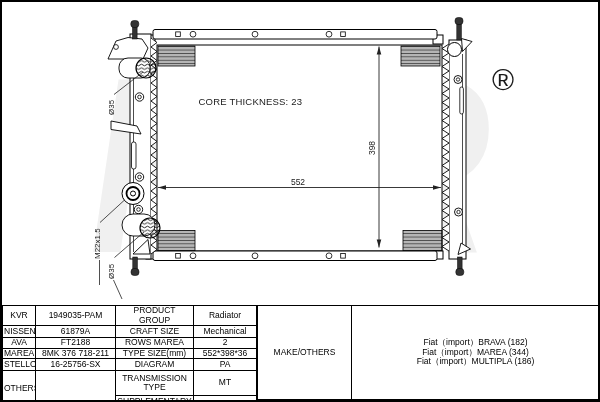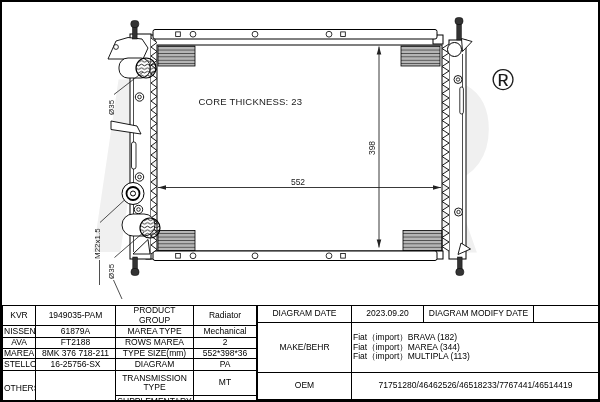--- a/index.html
+++ b/index.html
@@ -5,21 +5,21 @@
   html,body{margin:0;padding:0;background:#fff;}
   #stage{position:relative;width:600px;height:402px;box-sizing:border-box;
          border:2px solid #000;background:#fff;overflow:hidden;
          font-family:"Liberation Sans", sans-serif;}
   #drawing{position:absolute;left:0;top:0;width:596px;height:303px;}
   #tablewrap{position:absolute;left:0;top:303px;width:596px;height:95px;display:flex;align-items:stretch;}
   table{border-collapse:collapse;table-layout:fixed;font-size:8.5px;color:#000;line-height:1.12;}
   td{border:1px solid #000;text-align:center;vertical-align:middle;padding:0 1px;overflow:hidden;}
   #ltable{width:254px;height:95px;}
   #rtable{width:342px;height:95px;}
-  .mmline{text-align:left;}
+  .mmline{text-align:center;}
   svg text{font-family:"Liberation Sans", sans-serif;fill:#1a1a1a;}
   .dimtxt{font-size:8.5px;}
   .smalltxt{font-size:8px;}
   .coretxt{font-size:9.5px;letter-spacing:.2px;}
   .wm{font-weight:bold;font-style:italic;fill:#f0f0f0;}
 </style>
 </head>
 <body>
 
 <div id="stage">
@@ -171,21 +171,21 @@
       <tbody>
           <tr style="height:13px">
         <td>KVR</td>
         <td>1949035-PAM</td>
         <td>PRODUCT GROUP</td>
         <td>Radiator</td>
       </tr>
       <tr style="height:12px">
         <td>NISSENS</td>
         <td>61879A</td>
-        <td>MAREA TYPE</td>
+        <td>CRAFT SIZE</td>
         <td>Mechanical</td>
       </tr>
       <tr style="height:10px">
         <td>AVA</td>
         <td>FT2188</td>
         <td>ROWS MAREA</td>
         <td>2</td>
       </tr>
       <tr style="height:10px">
         <td>MAREA</td>
@@ -213,34 +213,24 @@
       </table>
 
     <table id="rtable">
       <colgroup>
           <col style="width:94px">
           <col style="width:72px">
           <col style="width:110px">
           <col style="width:66px">
         </colgroup>
       <tbody>
-          <tr style="height:13px">
-        <td>DIAGRAM DATE</td>
-        <td>2023.09.20</td>
-        <td>DIAGRAM MODIFY DATE</td>
-        <td></td>
-      </tr>
       <tr style="height:40px">
-        <td>MAKE/BEHR</td>
+        <td>MAKE/OTHERS</td>
         <td colspan="3">
           <div class="mmline">Fiat（import）BRAVA (182)</div>
           <div class="mmline">Fiat（import）MAREA (344)</div>
-          <div class="mmline">Fiat（import）MULTIPLA (113)</div>
+          <div class="mmline">Fiat（import）MULTIPLA (186)</div>
         </td>
-      </tr>
-      <tr style="height:21px">
-        <td>OEM</td>
-        <td colspan="3">71751280/46462526/46518233/7767441/46514419</td>
       </tr>
     </tbody>
       </table>
   </div>
 </div>
 
 </body></html>

